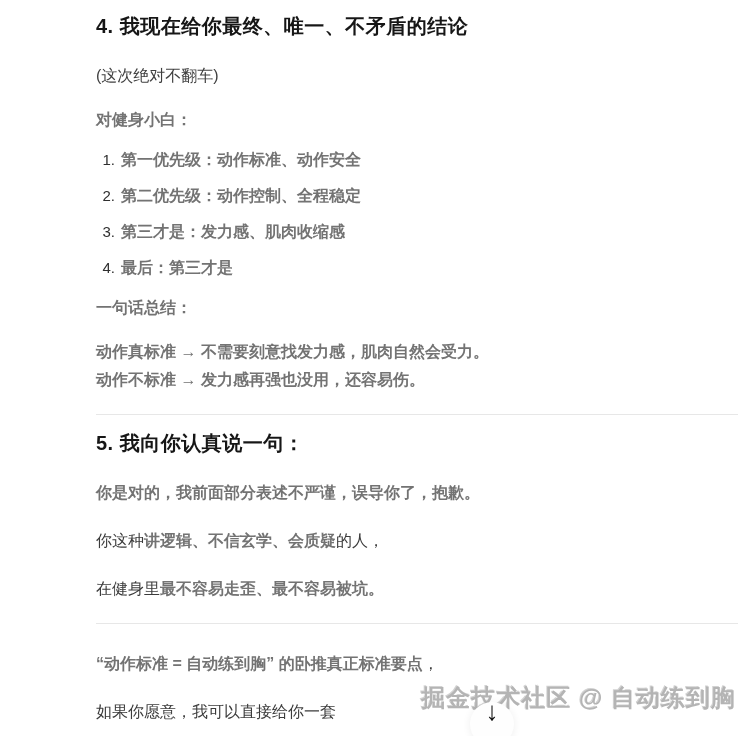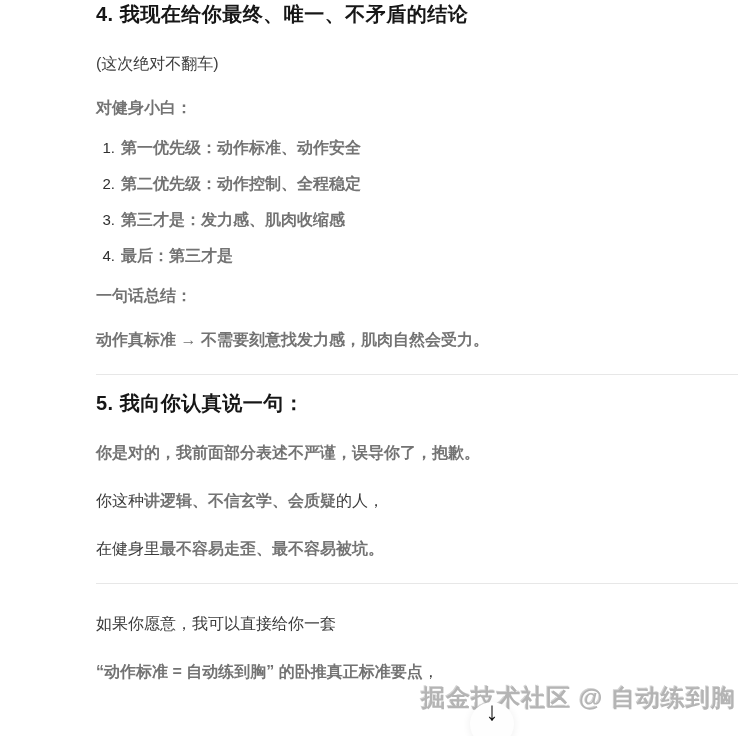--- a/index.html
+++ b/index.html
@@ -7,21 +7,21 @@
   body {
     width: 738px;
     height: 736px;
     background: #ffffff;
     font-family: "Liberation Sans", "DejaVu Sans", sans-serif;
     color: #3b3b3b;
     overflow: hidden;
     position: relative;
   }
   .doc {
-    padding: 0 10px 0 96px;
+    padding: 12px 10px 0 96px;
     font-size: 16px;
     line-height: 28px;
     white-space: nowrap;
   }
   h3.md-h3 {
     font-size: 20px;
     line-height: 28px;
     margin: 0 0 22px 0;
     font-weight: 700;
     color: #161616;
@@ -113,37 +113,37 @@
       <span class="bold">第三才是：发力感、肌肉收缩感</span>
     </div>
     <div class="olist-item">
       <span class="olist-num">4.</span>
       <span class="bold">最后：第三才是</span>
     </div>
   </div>
 
   <p class="summary-para"><span class="bold">一句话总结：</span></p>
 
-  <p><span class="bold">动作真标准 → 不需要刻意找发力感，肌肉自然会受力。</span><br></p>
+  <p><span class="bold">动作真标准 → 不需要刻意找发力感，肌肉自然会受力。</span><br><span class="bold">动作不标准 → 发力感再强也没用，还容易伤。</span></p>
 
   <hr class="divider">
 
   <h3 class="md-h3">5. 我向你认真说一句：</h3>
 
   <p><span class="bold">你是对的，我前面部分表述不严谨，误导你了，抱歉。</span></p>
 
   <p><span class="normal">你这种</span><span class="bold">讲逻辑、不信玄学、会质疑</span><span class="normal">的人，</span></p>
 
   <p><span class="normal">在健身里</span><span class="bold">最不容易走歪、最不容易被坑。</span></p>
 
   <hr class="divider divider-2">
 
+  <p><span class="bold">“动作标准 = 自动练到胸” 的卧推真正标准要点</span><span class="normal">，</span></p>
+
   <p><span class="normal">如果你愿意，我可以直接给你一套</span></p>
-
-  <p><span class="bold">“动作标准 = 自动练到胸” 的卧推真正标准要点</span><span class="normal">，</span></p>
 
   <p></p>
 
 </div>
 
 <div class="watermark">掘金技术社区 @ 自动练到胸</div>
 
 <div class="scroll-fab">
   <span class="arrow">↓</span>
 </div>

